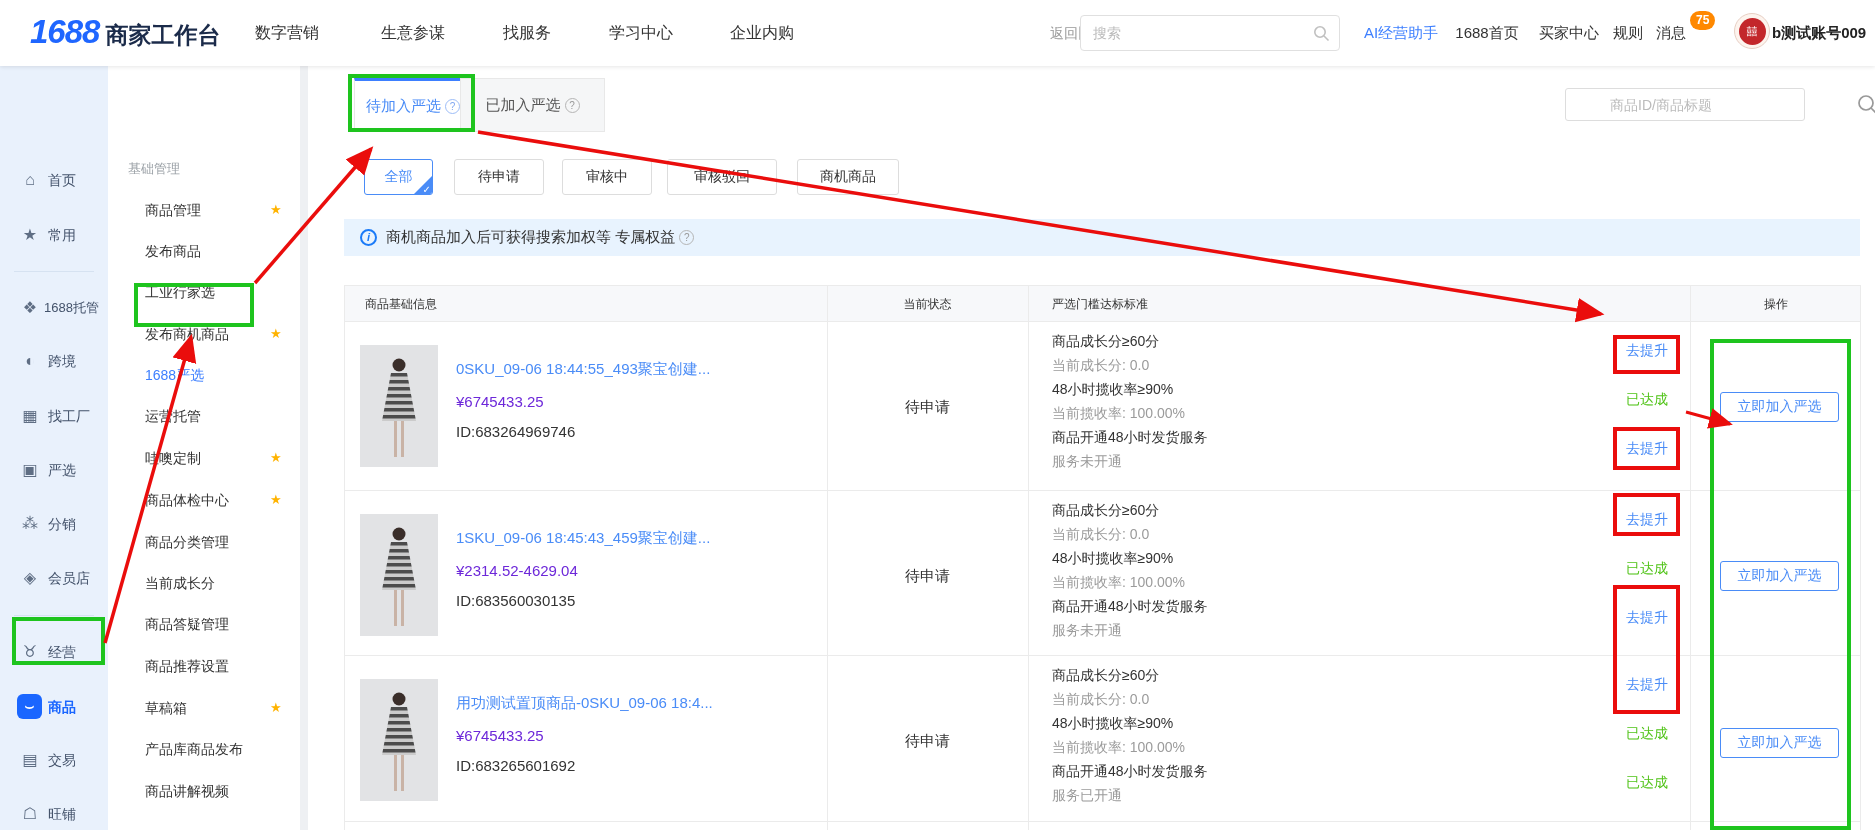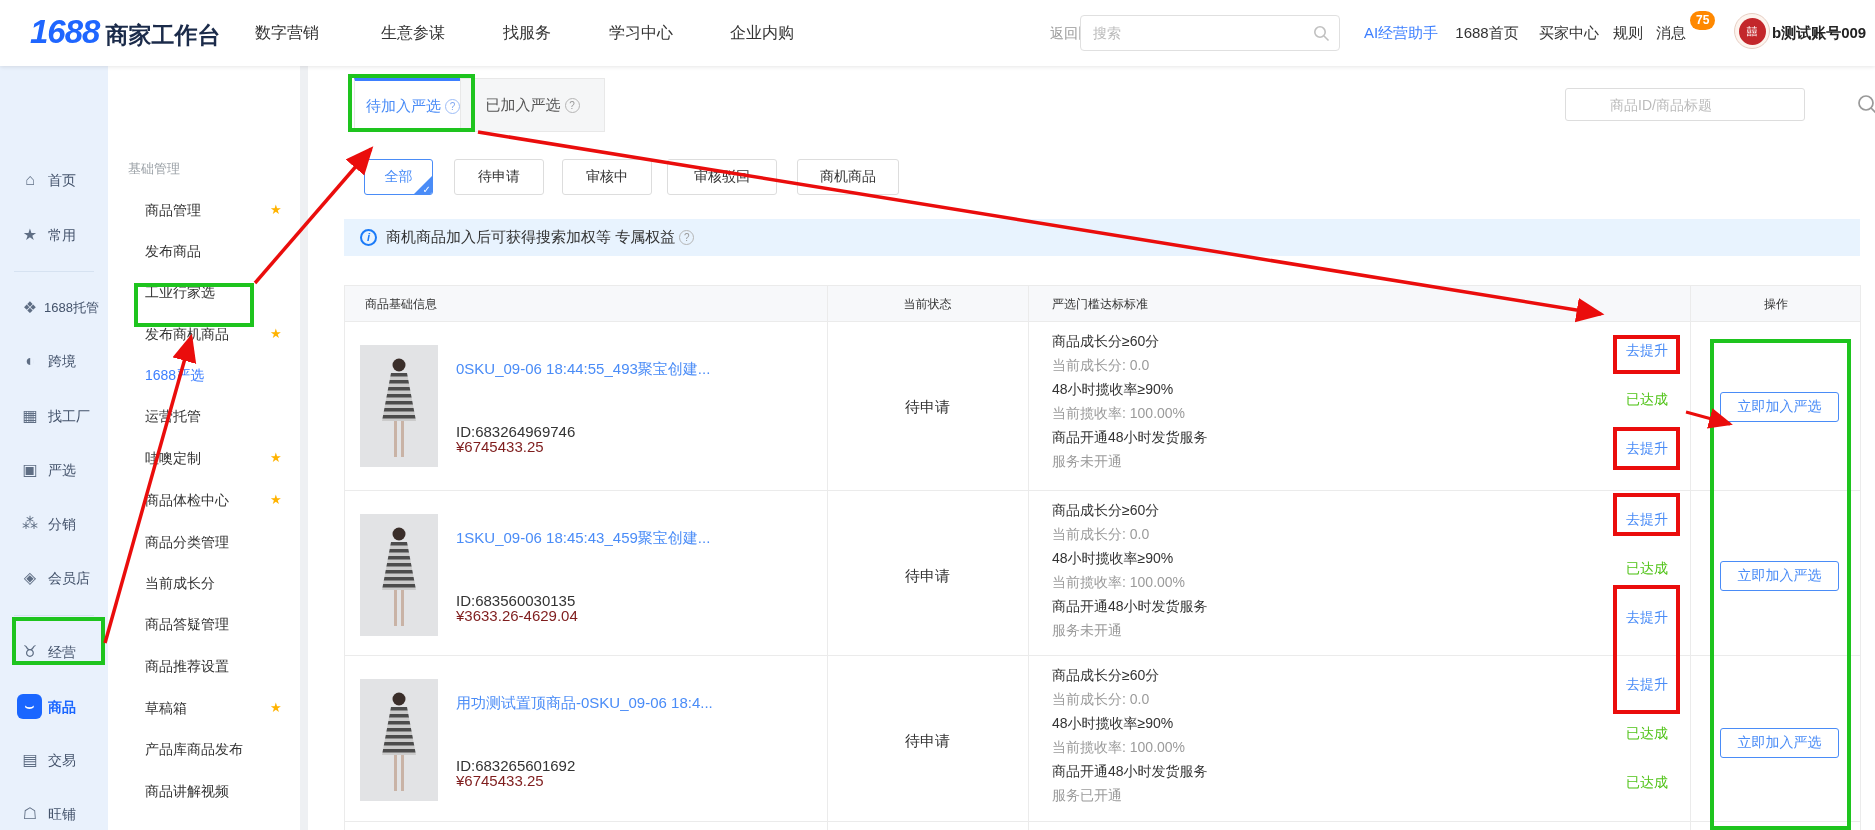--- a/index.html
+++ b/index.html
@@ -86,21 +86,21 @@
   .table{position:absolute;left:36px;top:219px;width:1517px;height:545px;
          border:1px solid #ebebeb;border-bottom:none;background:#fff;}
   .t-head{position:absolute;left:0;top:0;width:100%;height:36px;background:#f7f8fa;
           border-bottom:1px solid #ebebeb;font-size:12px;color:#333;}
   .th{position:absolute;top:0;height:36px;line-height:36px;white-space:nowrap;}
   .vline{position:absolute;top:0;width:1px;height:545px;background:#ebebeb;z-index:2;}
   .t-row{position:absolute;left:0;width:1515px;border-bottom:1px solid #ebebeb;background:#fff;}
   .thumb{position:absolute;left:15px;top:23px;width:78px;height:122px;background:#e4e5e7;overflow:hidden;cursor:pointer;}
   .p-title{position:absolute;left:111px;top:38px;font-size:15px;color:#4a8cf7;text-decoration:none;
            cursor:pointer;white-space:nowrap;}
-  .p-price{position:absolute;left:111px;top:71px;font-size:15px;color:#7f1d1d;white-space:nowrap;margin-top:45px;}
+  .p-price{position:absolute;left:111px;top:71px;font-size:15px;color:#6d28d9;white-space:nowrap;}
   .p-id{position:absolute;left:111px;top:101px;font-size:15px;color:#333;white-space:nowrap;}
   .p-status{position:absolute;left:482px;top:76px;width:201px;text-align:center;font-size:15px;color:#333;}
   .crit{position:absolute;font-size:14px;white-space:nowrap;left:707px;height:18px;line-height:18px;}
   .crit-req{color:#333;}
   .crit-cur{color:#9b9b9b;}
   .crit-action{position:absolute;left:1280px;width:44px;height:20px;line-height:20px;
                text-align:center;font-size:14px;white-space:nowrap;}
   .lift{color:#4a8cf7;cursor:pointer;}
   .done{color:#52c41a;}
   .op-btn{position:absolute;left:1375px;top:70px;width:119px;height:30px;border:1px solid #4a8cf7;
@@ -315,21 +315,21 @@
               </pattern>
             </defs>
           <rect width="78" height="122" fill="#e2e3e5"></rect>
           <circle cx="39" cy="20" r="6.5" fill="#3a2e2a"></circle>
           <path d="M31 28 L47 28 L56 76 L22 76 Z" fill="url(#str2)"></path>
           <rect x="34" y="76" width="3" height="36" fill="#c9b3a6"></rect>
           <rect x="41" y="76" width="3" height="36" fill="#c9b3a6"></rect>
         </svg>
       </div>
       <a class="p-title">1SKU_09-06 18:45:43_459聚宝创建...</a>
-      <div class="p-price">¥3633.26-4629.04</div>
+      <div class="p-price">¥2314.52-4629.04</div>
       <div class="p-id">ID:683560030135</div>
       <div class="p-status">待申请</div>
       <div class="crit crit-req" style="top:10px">商品成长分≥60分</div>
       <div class="crit crit-cur" style="top:34px">当前成长分: 0.0</div>
       <div class="crit crit-req" style="top:58px">48小时揽收率≥90%</div>
       <div class="crit crit-cur" style="top:82px">当前揽收率: 100.00%</div>
       <div class="crit crit-req" style="top:106px">商品开通48小时发货服务</div>
       <div class="crit crit-cur" style="top:130px">服务未开通</div>
       <div class="crit-action lift" style="top:18px">去提升</div>
       <div class="crit-action done" style="top:67px">已达成</div>

